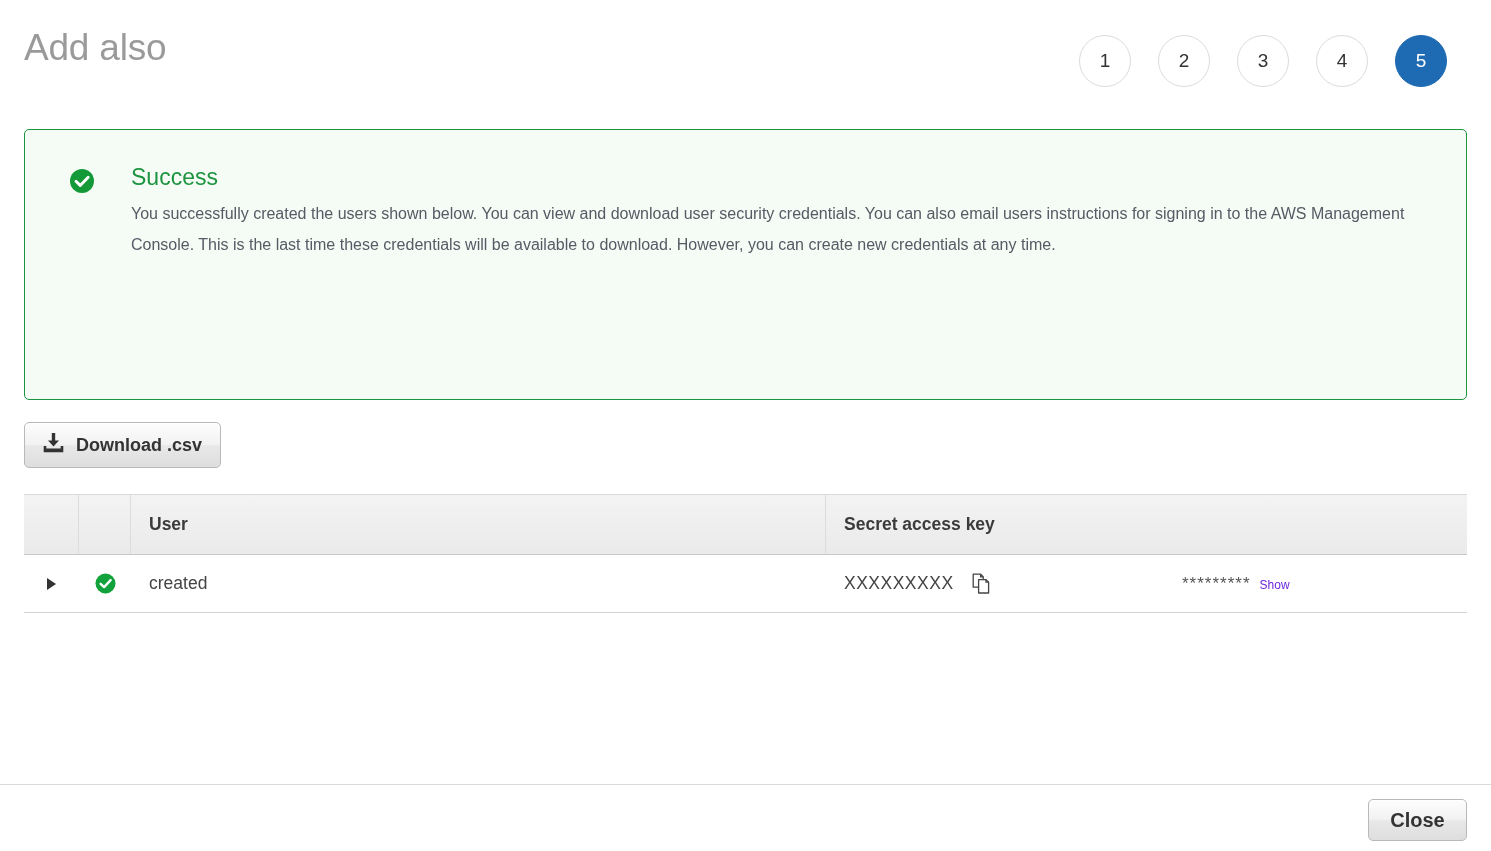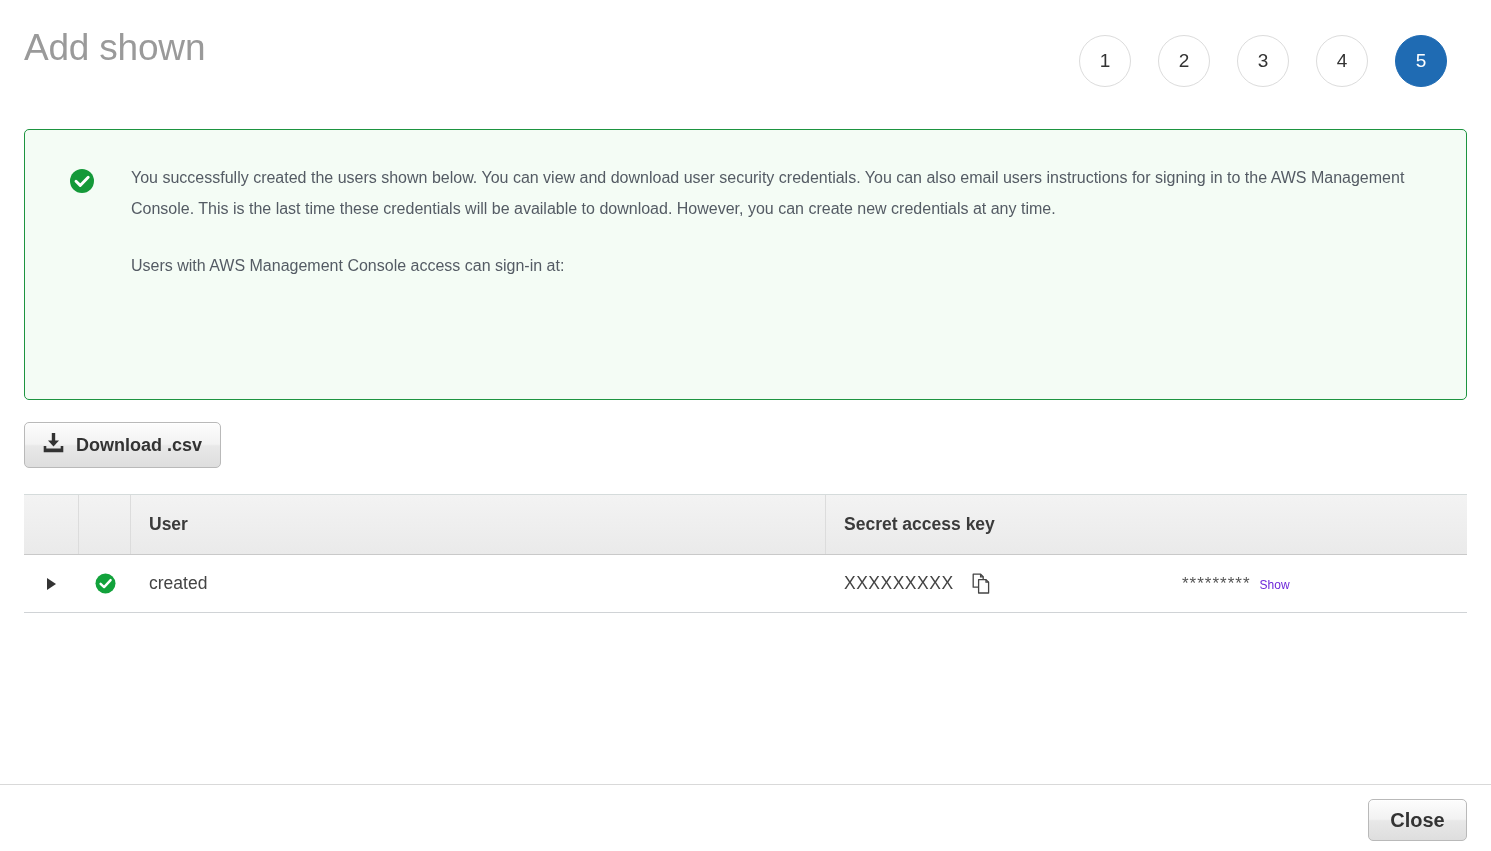--- a/index.html
+++ b/index.html
@@ -214,41 +214,41 @@
     height: 1px;
     background: #d9d9d9;
   }
 </style>
 </head>
 <body>
 
 <div class="page">
 
   <div class="header">
-    <div class="page-title">Add shown</div>
+    <div class="page-title">Add also</div>
 
     <div class="steps">
       <div class="step">1</div>
       <div class="step">2</div>
       <div class="step">3</div>
       <div class="step">4</div>
       <div class="step active">5</div>
     </div>
   </div>
 
   <div class="alert">
     <span class="alert-icon">
       <svg width="26" height="26" viewBox="0 0 26 26">
         <circle cx="13" cy="13" r="12" fill="#149939"></circle>
         <path d="M7 13.3 L11.2 17.4 L19.2 9.2" stroke="#ffffff" stroke-width="2.9" fill="none" stroke-linecap="round" stroke-linejoin="round"></path>
       </svg>
     </span>
     <div class="alert-body">
+      <div class="alert-title">Success</div>
       <div class="alert-text">You successfully created the users shown below. You can view and download user security credentials. You can also email users instructions for signing in to the AWS Management Console. This is the last time these credentials will be available to download. However, you can create new credentials at any time.</div>
-      <div class="alert-text second">Users with AWS Management Console access can sign-in at:</div>
     </div>
   </div>
 
   <div class="btn download-btn">
     <span>
       <svg width="21" height="21" viewBox="0 0 21 21">
         <path d="M10.5 1 L10.5 11" stroke="#333" stroke-width="3.4" fill="none"></path>
         <path d="M5 8.5 L10.5 14.5 L16 8.5 Z" fill="#333"></path>
         <path d="M2 14 L2 19 L19 19 L19 14" stroke="#333" stroke-width="2.6" fill="none"></path>
         <rect x="2" y="16.5" width="17" height="3.5" fill="#333"></rect>

